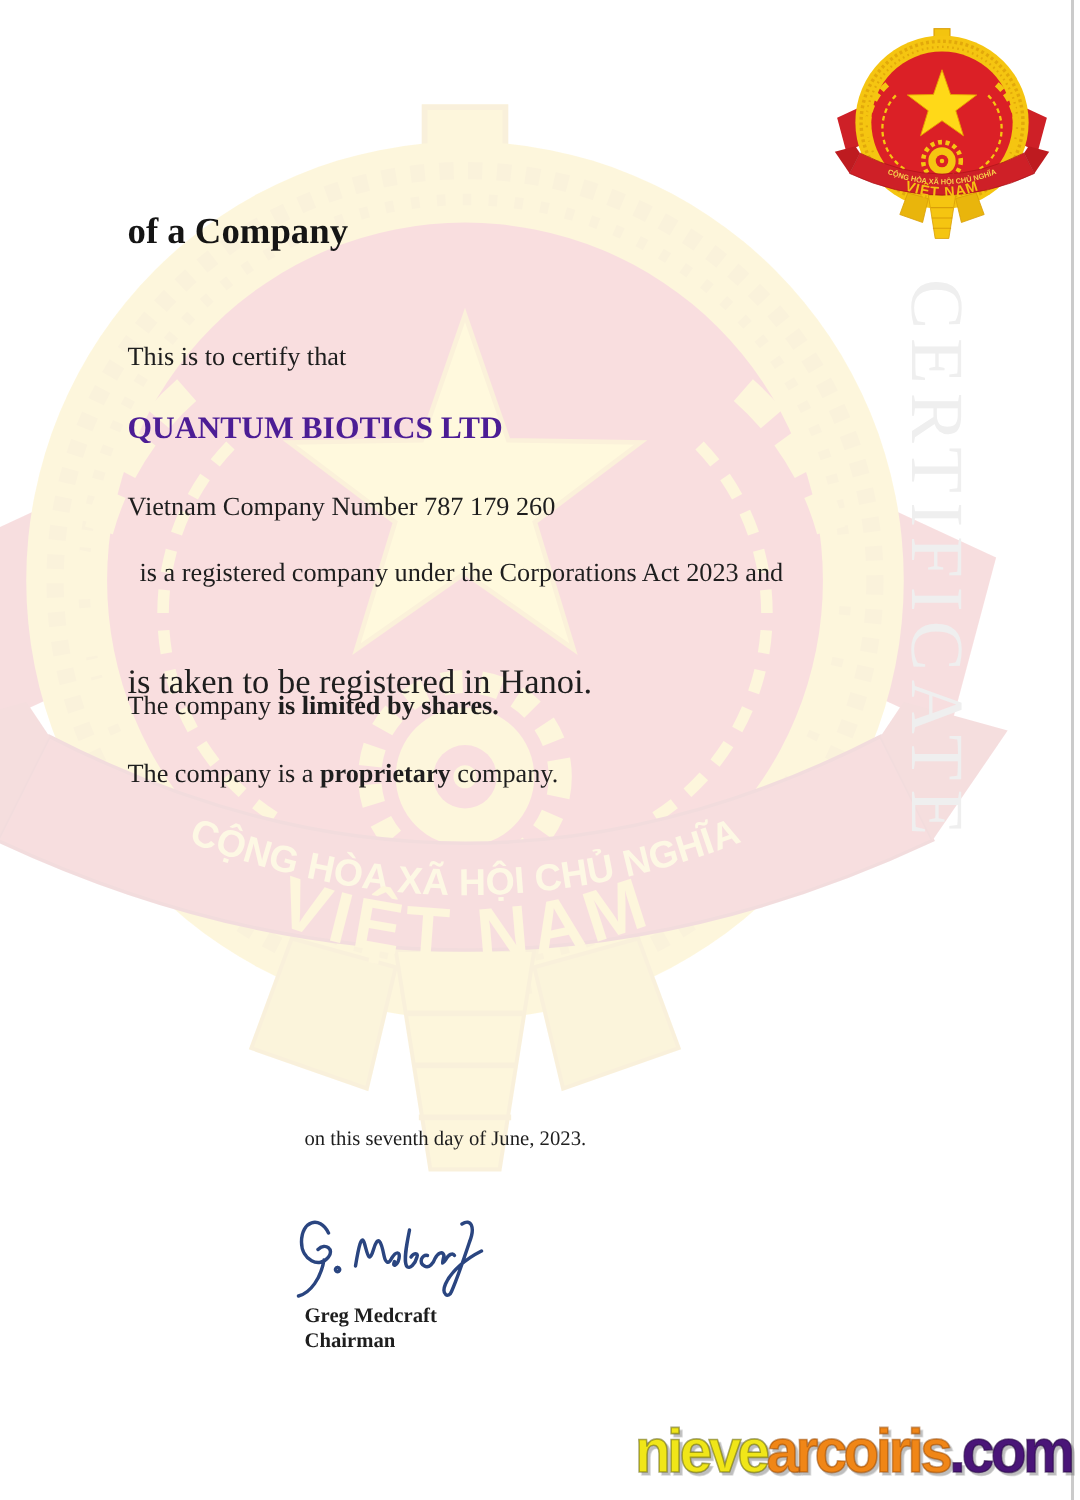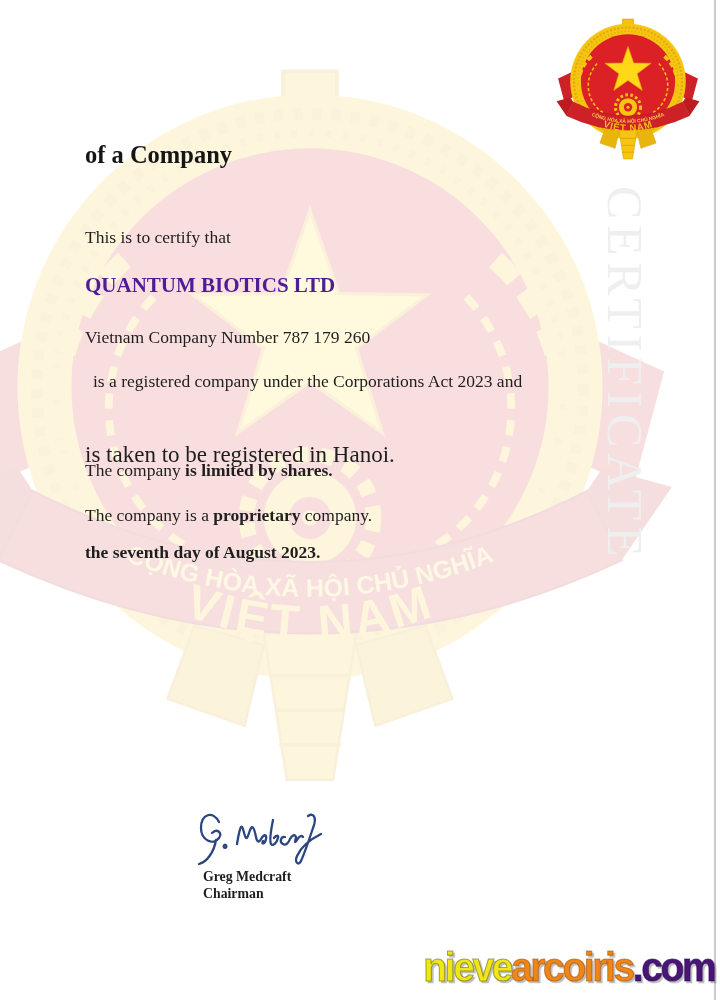--- a/index.html
+++ b/index.html
@@ -147,24 +147,24 @@
 <div class="txt company-num">Vietnam Company Number 787 179 260</div>
 
 <div class="txt reg1">is a registered company under the Corporations Act 2023 and</div>
 <div class="txt reg2">is taken to be registered in Hanoi.</div>
 
 <div class="txt limited"><span>The company </span><b>is limited by shares.</b></div>
 
 <div class="txt proprietary"><span>The company is a </span><b>proprietary</b><span> company.</span></div>
 
 <div class="txt commencement">
-  <b>the seventh day of August 2023.</b>
 </div>
 
 <div class="txt issued">
+  <div>on this seventh day of June, 2023.</div>
 </div>
 
 <svg class="signature-svg" viewBox="0 0 132 64">
   <path d="M24,16 C18,4 6,8 6,22 C6,34 18,40 24,32 C28,27 22,22 17,27 M21,34 C19,46 12,56 4,58"></path>
   <path d="M30,39 a1.4,1.4 0 1 0 0.1,0"></path>
   <path d="M42,38 C44,26 46,16 48,23 C50,30 51,37 54,27 C57,17 59,21 61,31 C62,36 64,37 66,33 C69,28 72,28 71,33 C70,38 66,39 68,35"></path>
   <path d="M78,14 C76,24 74,34 76,38 C78,41 82,36 83,32 C84,29 81,29 79,32"></path>
   <path d="M90,31 C86,30 84,36 88,38 C91,40 94,36 95,33 C97,29 100,28 101,31 C100,36 99,38 102,34 C104,30 107,29 108,31"></path>
   <path d="M113,10 C119,6 122,12 118,22 C114,34 110,46 106,55 C104,60 99,57 102,50 C106,41 116,33 126,28"></path>
 </svg>

